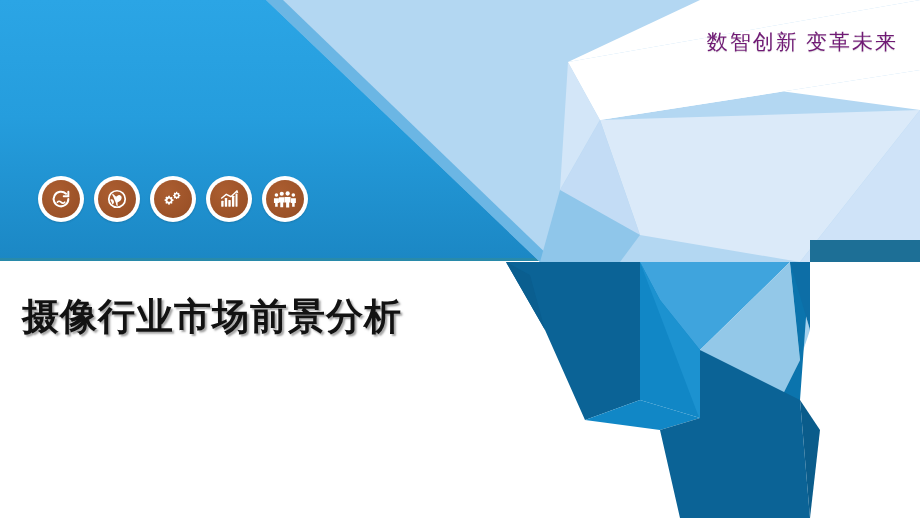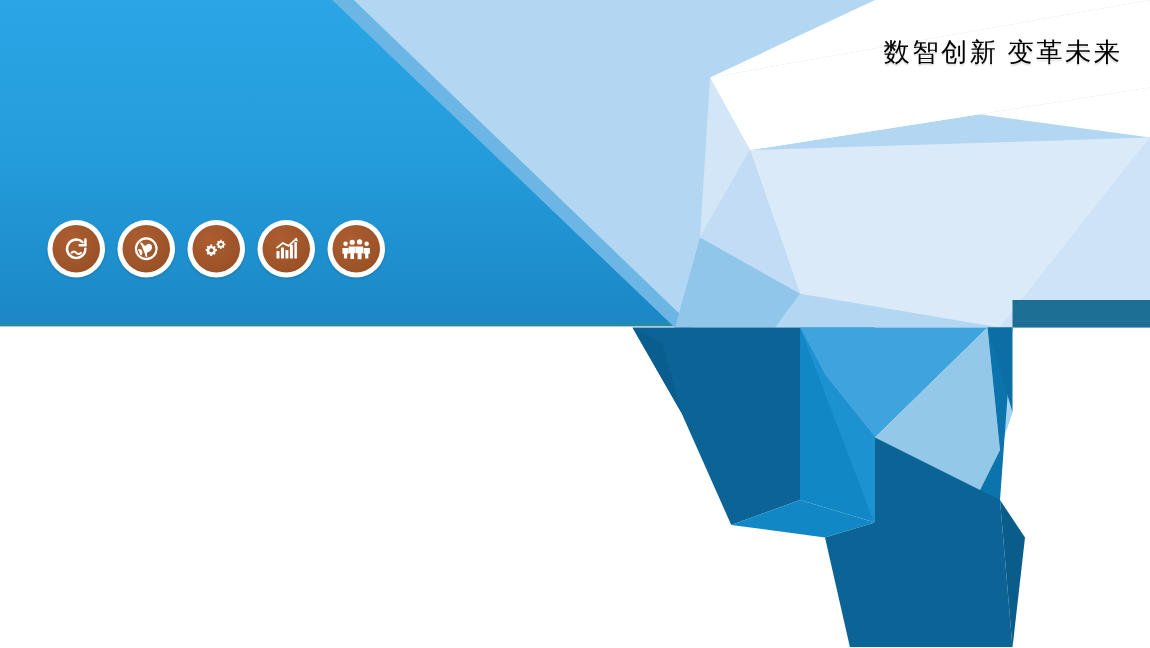--- a/index.html
+++ b/index.html
@@ -48,21 +48,21 @@
   }
 
   
   #tagline {
     position: absolute;
     right: 22px;
     top: 28px;
     font-family: "Liberation Serif", "DejaVu Serif", serif;
     font-size: 21px;
     letter-spacing: 2px;
-    color: #000000;
+    color: #701a75;
     white-space: nowrap;
     text-shadow: 0 1px 1px rgba(0,0,0,0.12);
   }
 
   
   #icon-row {
     position: absolute;
     left: 38px;
     top: 176px;
     display: flex;
@@ -223,14 +223,15 @@
           <g>
             <circle cx="23.7" cy="6.4" r="2.1"></circle>
             <path d="M20.9 10.2h5.8v5.4h-1.4V20h-3v-4.4h-1.4z"></path>
           </g>
         </svg>
       </div>
     </div>
 
   </div>
 
+  <div id="title">摄像行业市场前景分析</div>
 
 </div>
 
 </body></html>

